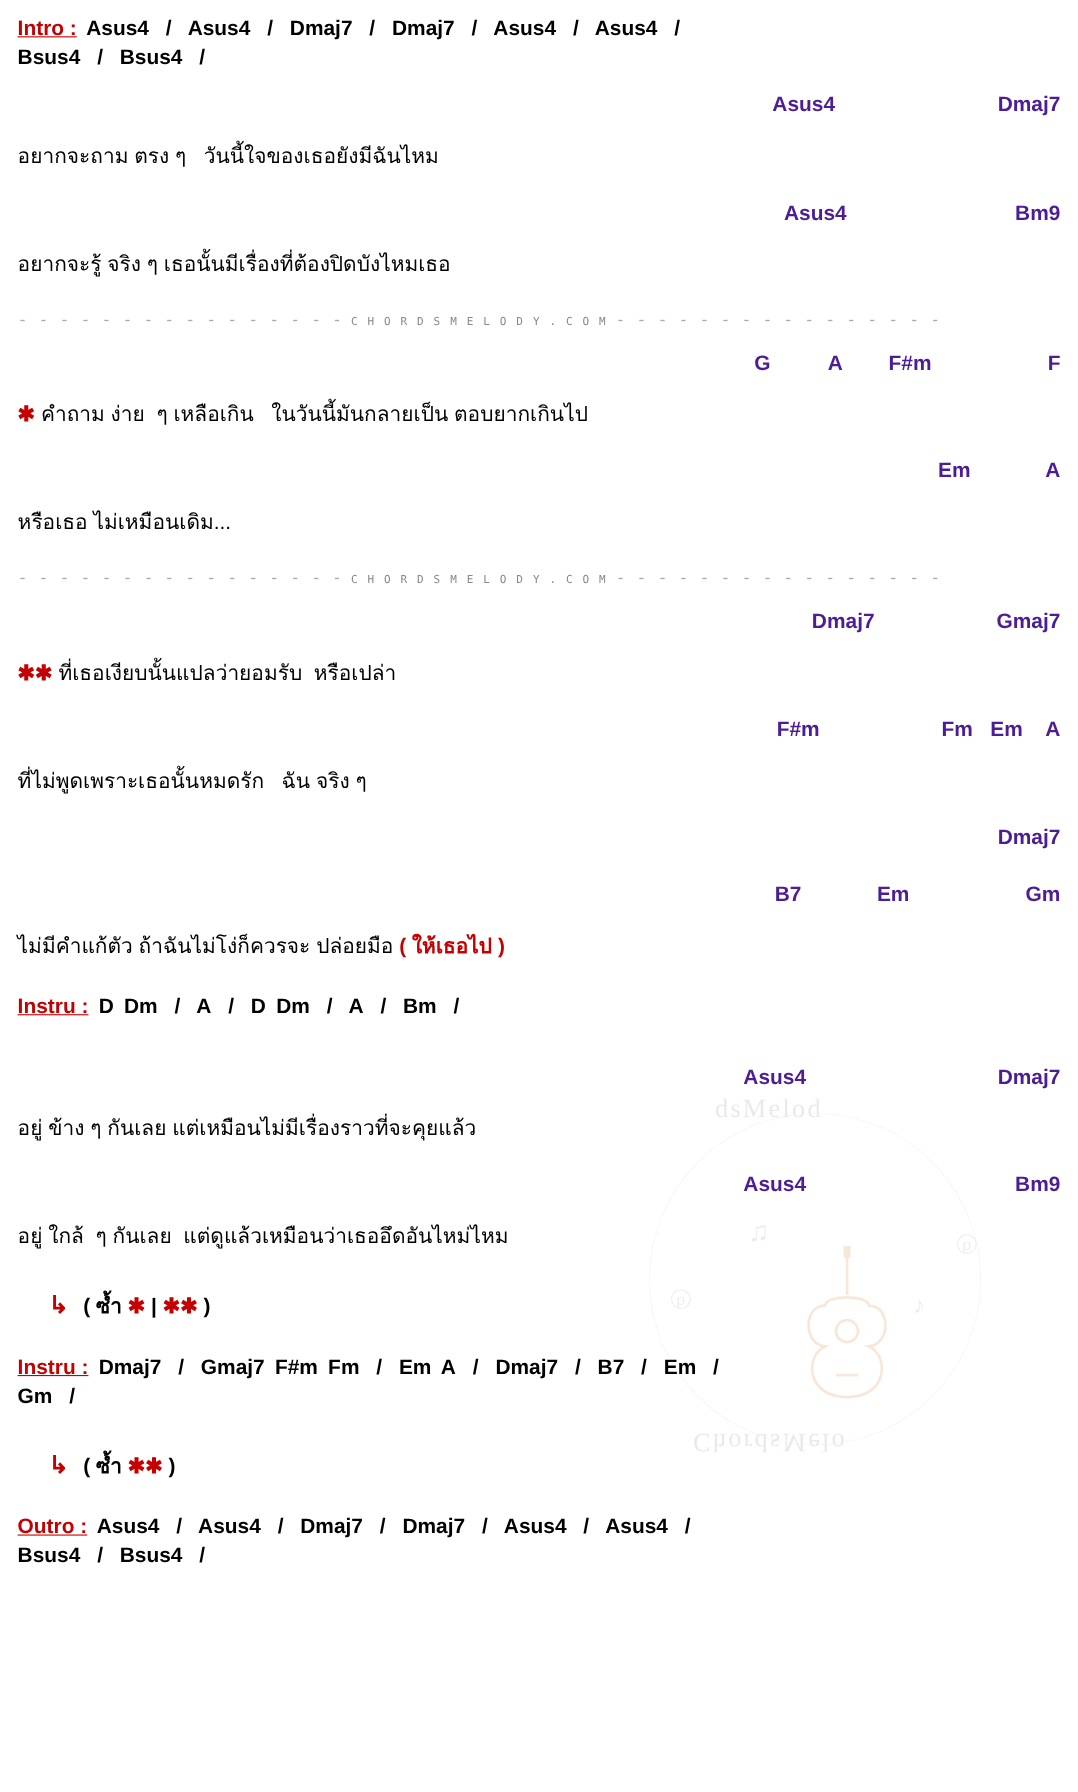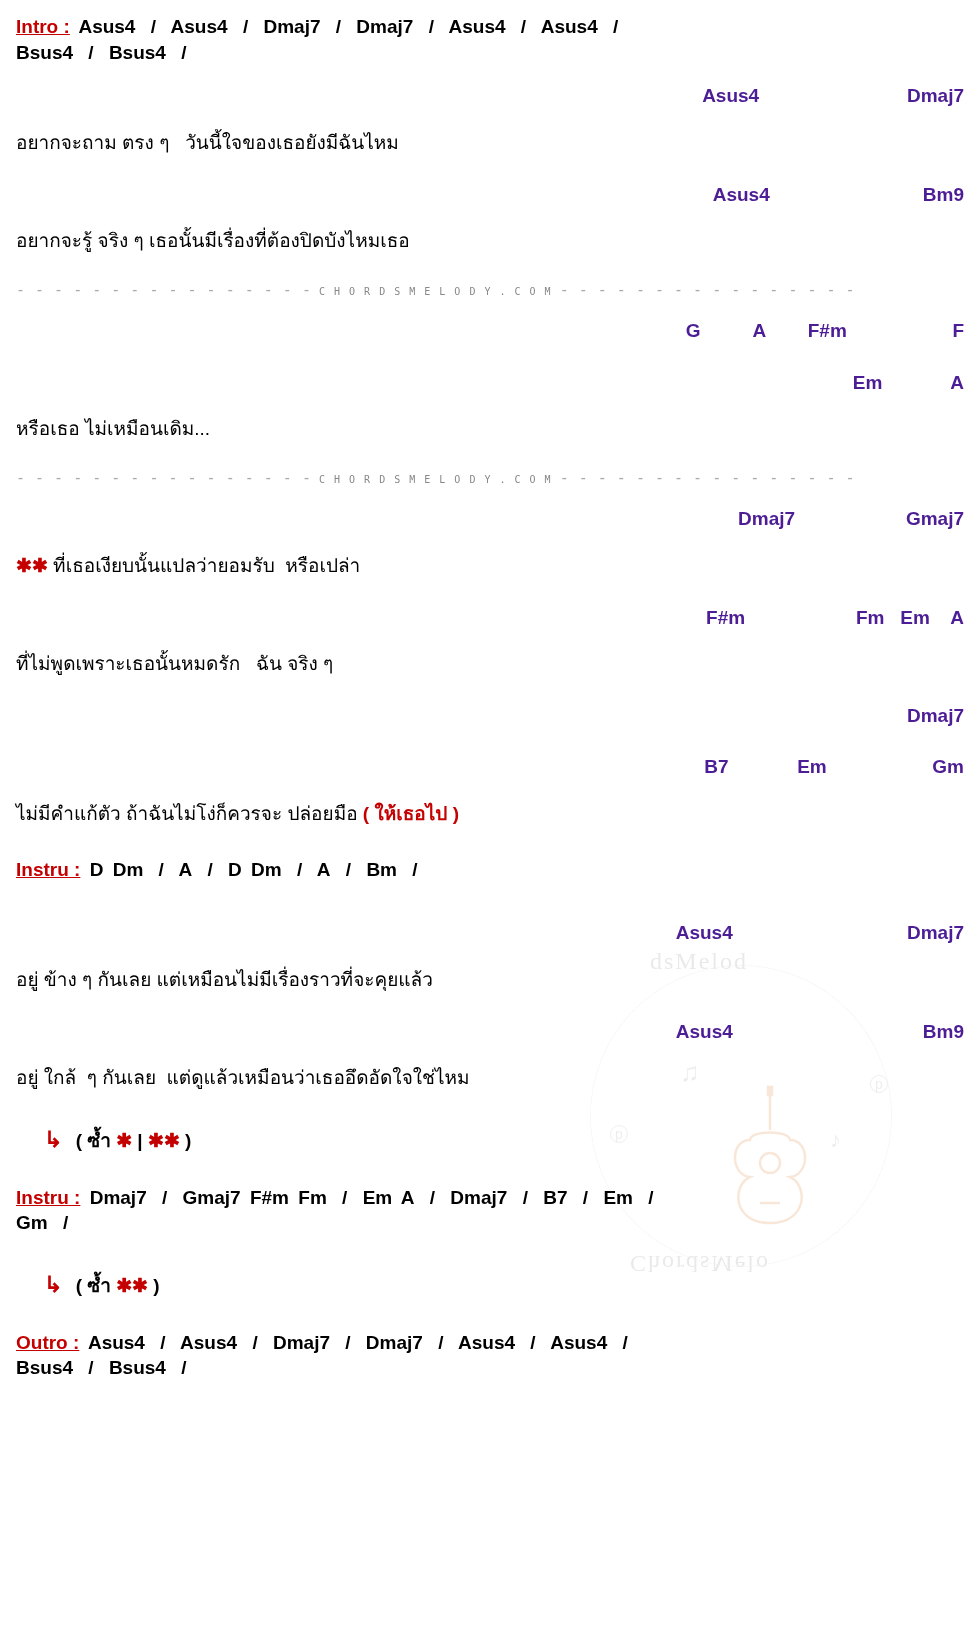--- a/index.html
+++ b/index.html
@@ -175,20 +175,21 @@
 </div>
 <div class="lyric-block">
   <div class="chord-line">       Asus4                             Bm9</div>
   <div class="lyric-line">อยากจะรู้ จริง ๆ เธอนั้นมีเรื่องที่ต้องปิดบังไหมเธอ</div>
 </div>
 
 <div class="divider"><span>- - - - - - - - - - - - - - - -</span><span class="mid"> C H O R D S M E L O D Y . C O M </span><span>- - - - - - - - - - - - - - - -</span></div>
 
 <div class="lyric-block">
   <div class="chord-line">               G          A        F#m                    F</div>
+  <div class="lyric-line"><span class="star">✱</span><span> คำถาม ง่าย  ๆ เหลือเกิน   ในวันนี้มันกลายเป็น ตอบยากเกินไป</span></div>
 </div>
 <div class="lyric-block">
   <div class="chord-line">    Em             A</div>
   <div class="lyric-line">หรือเธอ ไม่เหมือนเดิม...</div>
 </div>
 
 <div class="divider"><span>- - - - - - - - - - - - - - - -</span><span class="mid"> C H O R D S M E L O D Y . C O M </span><span>- - - - - - - - - - - - - - - -</span></div>
 
 <div class="lyric-block">
   <div class="chord-line">         Dmaj7                     Gmaj7</div>
@@ -221,21 +222,21 @@
   <span class="chord">Bm</span>
   <span class="sep">/</span>
 </div>
 
 <div class="lyric-block">
   <div class="chord-line">        Asus4                                 Dmaj7</div>
   <div class="lyric-line">อยู่ ข้าง ๆ กันเลย แต่เหมือนไม่มีเรื่องราวที่จะคุยแล้ว</div>
 </div>
 <div class="lyric-block" style="margin-bottom:34px">
   <div class="chord-line">           Asus4                                    Bm9</div>
-  <div class="lyric-line">อยู่ ใกล้  ๆ กันเลย  แต่ดูแล้วเหมือนว่าเธออึดอัดใจใช่ไหม</div>
+  <div class="lyric-line">อยู่ ใกล้  ๆ กันเลย  แต่ดูแล้วเหมือนว่าเธออึดอันไหม่ไหม</div>
 </div>
 
 <div class="repeat-line">
   <span class="arrow">↳</span>
   <span>( ซ้ำ </span><span class="star">✱</span><span> | </span><span class="star">✱✱</span><span> )</span>
 </div>
 
 <div class="progression-line" style="margin-bottom:34px">
   <span class="section-label">Instru :</span>
   <span class="chord">Dmaj7</span>

